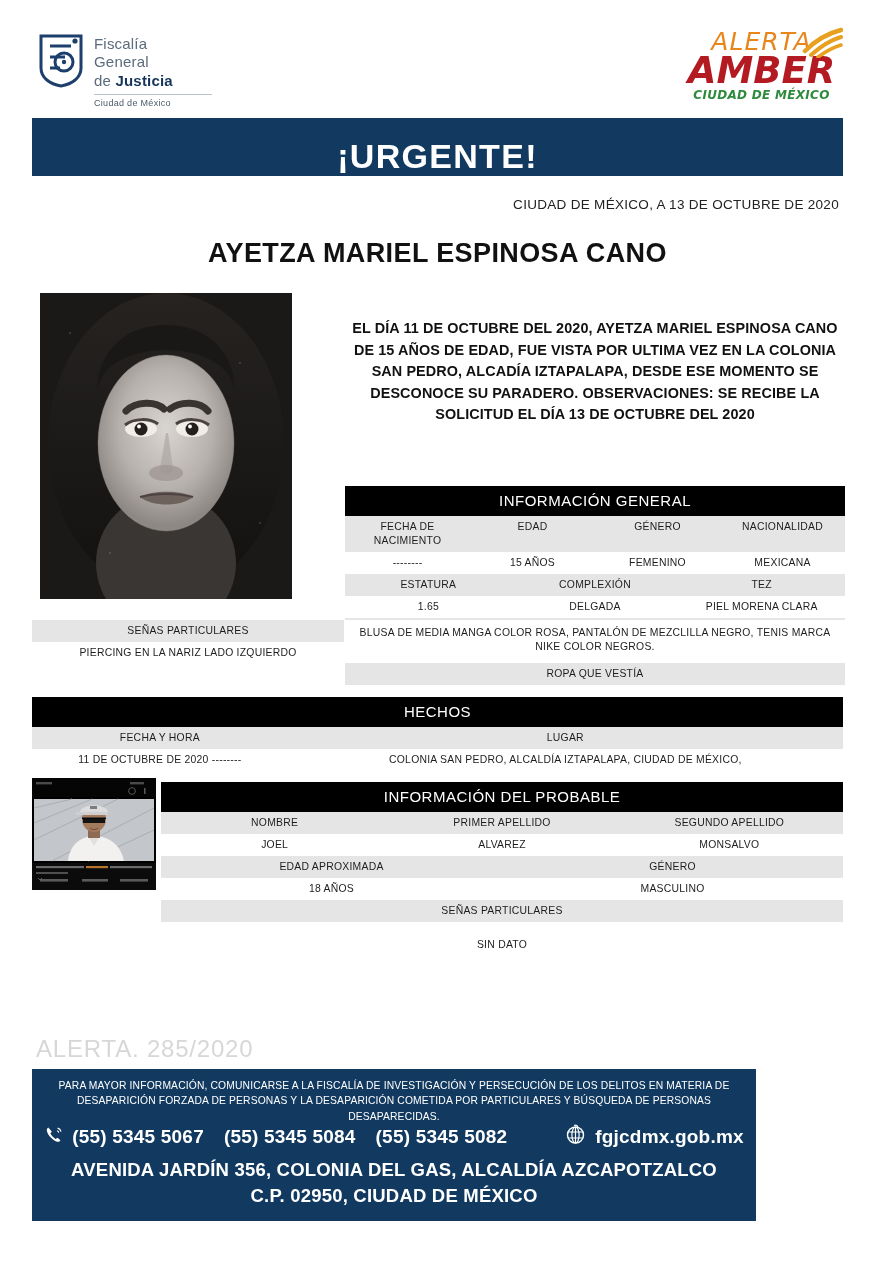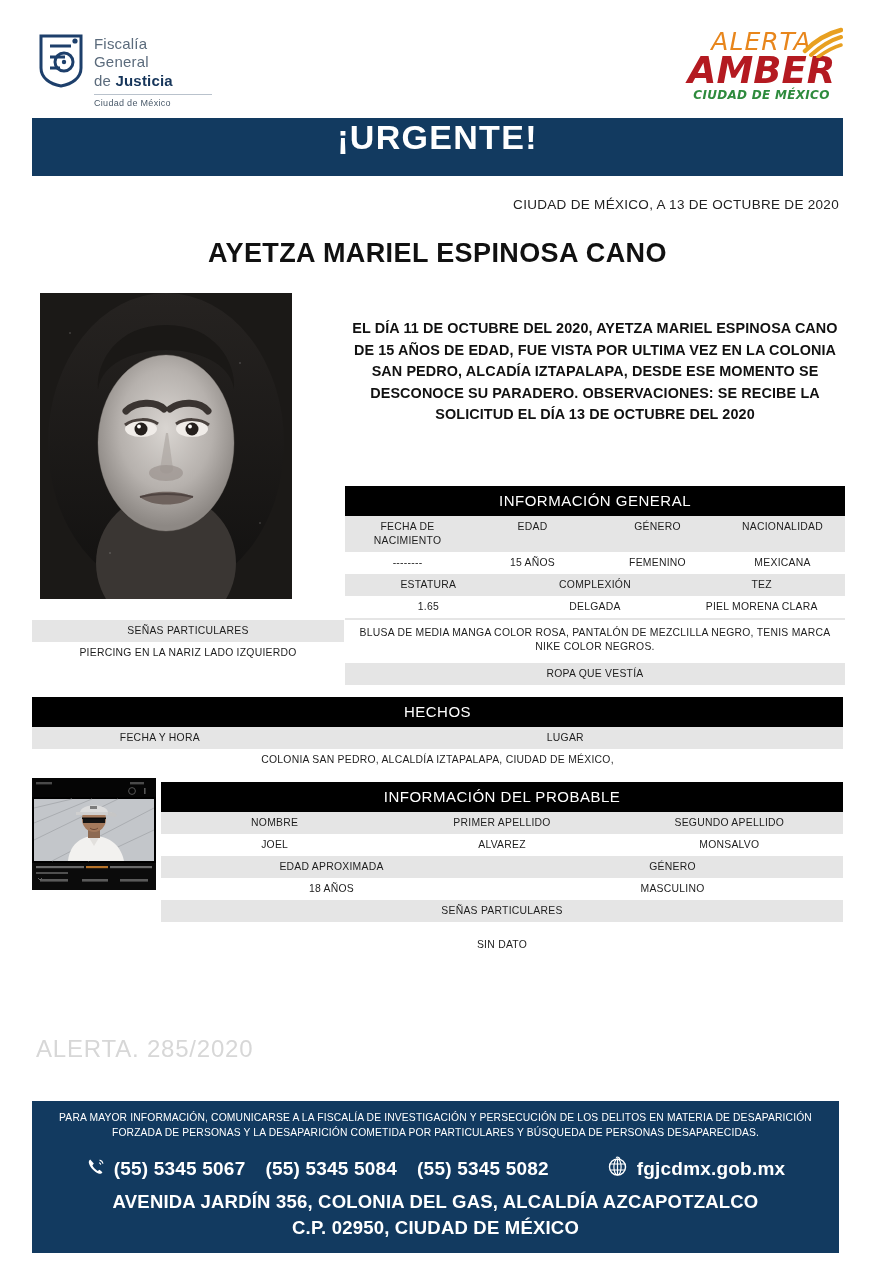--- a/index.html
+++ b/index.html
@@ -27,21 +27,21 @@
   .amber-alerta { font-size:25px; font-weight:normal; color:#e8861c; letter-spacing:1px; line-height:.95;
                   font-family:"DejaVu Sans", sans-serif; font-style:italic; }
   .amber-amber { font-size:37px; font-weight:bold; color:#b41a21; letter-spacing:0px; line-height:.9;
                  font-family:"DejaVu Sans", sans-serif; font-style:italic; }
   .amber-city { font-size:12px; font-weight:bold; color:#2e8b3d; letter-spacing:.3px; line-height:1.4;
                 font-family:"DejaVu Sans", sans-serif; font-style:italic; }
   .amber-swoosh { position:absolute; right:-4px; top:-6px; }
 
   
   .urgente-bar { position:absolute; left:32px; top:118px; width:811px; height:58px;
-                 background:#123a60; display:flex; align-items:flex-start; justify-content:center; }
+                 background:#123a60; display:flex; align-items:flex-end; justify-content:center; }
   .urgente-bar span { color:#fff; font-size:34px; font-weight:bold; letter-spacing:1.3px; }
 
   
   .date-line { position:absolute; right:36px; top:197px; font-size:13.5px; color:#222; letter-spacing:.3px; }
 
   
   .person-name { position:absolute; left:0; right:0; top:238px; text-align:center;
                  font-size:27px; font-weight:bold; letter-spacing:.4px; color:#111; }
 
   
@@ -72,21 +72,21 @@
 
   
   .suspect-frame { position:absolute; left:32px; top:778px; width:124px; height:112px;
                    overflow:hidden; background:#111; }
   .suspect-frame svg { display:block; width:100%; height:100%; }
 
   
   .alerta-num { position:absolute; left:36px; top:1035px; font-size:24px; color:#d7d7d7; letter-spacing:.8px; }
 
   
-  .footer { position:absolute; left:32px; top:1101px; width:807px; height:152px; background:#123a60; }
+  .footer { position:absolute; left:32px; top:1069px; width:724px; height:152px; background:#123a60; }
   .footer-note { position:absolute; left:0; right:0; top:9px; text-align:center; color:#fff;
                  font-size:10.3px; line-height:1.5; letter-spacing:.15px; padding:0 18px; }
   .footer-contacts { position:absolute; left:0; right:0; top:55px; display:flex;
                      align-items:center; justify-content:center; gap:0; color:#fff; }
   .phone-icon { display:inline-block; margin-right:8px; }
   .fc-item { font-size:19px; font-weight:bold; letter-spacing:.2px; }
   .fc-gap { width:20px; }
   .web-wrap { display:flex; align-items:center; margin-left:58px; }
   .globe-icon { margin-right:9px; }
   .footer-addr { position:absolute; left:0; right:0; top:88px; text-align:center; color:#fff;
@@ -239,20 +239,21 @@
 
   <div class="tbl tbl-hechos">
     <div class="trow">
       <div class="cell hdr-dark">HECHOS</div>
     </div>
     <div class="trow">
       <div class="cell hdr-gray">FECHA Y HORA</div>
       <div class="cell hdr-gray" style="flex:2.2">LUGAR</div>
     </div>
     <div class="trow">
+      <div class="cell val">11 DE OCTUBRE DE 2020 --------</div>
       <div class="cell val" style="flex:2.2">COLONIA SAN PEDRO, ALCALDÍA IZTAPALAPA, CIUDAD DE MÉXICO,</div>
     </div>
   </div>
 
   <div class="suspect-frame">
     <svg viewBox="0 0 124 112" preserveAspectRatio="xMidYMid slice">
       <rect width="124" height="112" fill="#000000"></rect>
 
       <rect x="0" y="0" width="124" height="19" fill="#050505"></rect>
       <rect x="4" y="4" width="16" height="2.4" fill="#4a4a4a"></rect>

